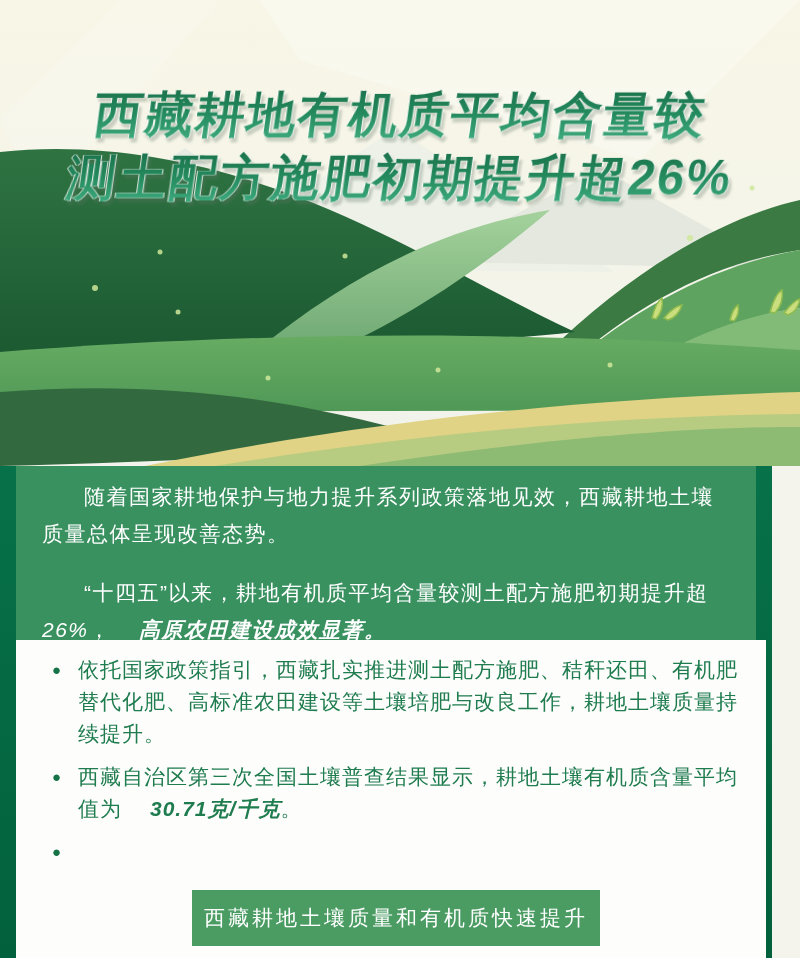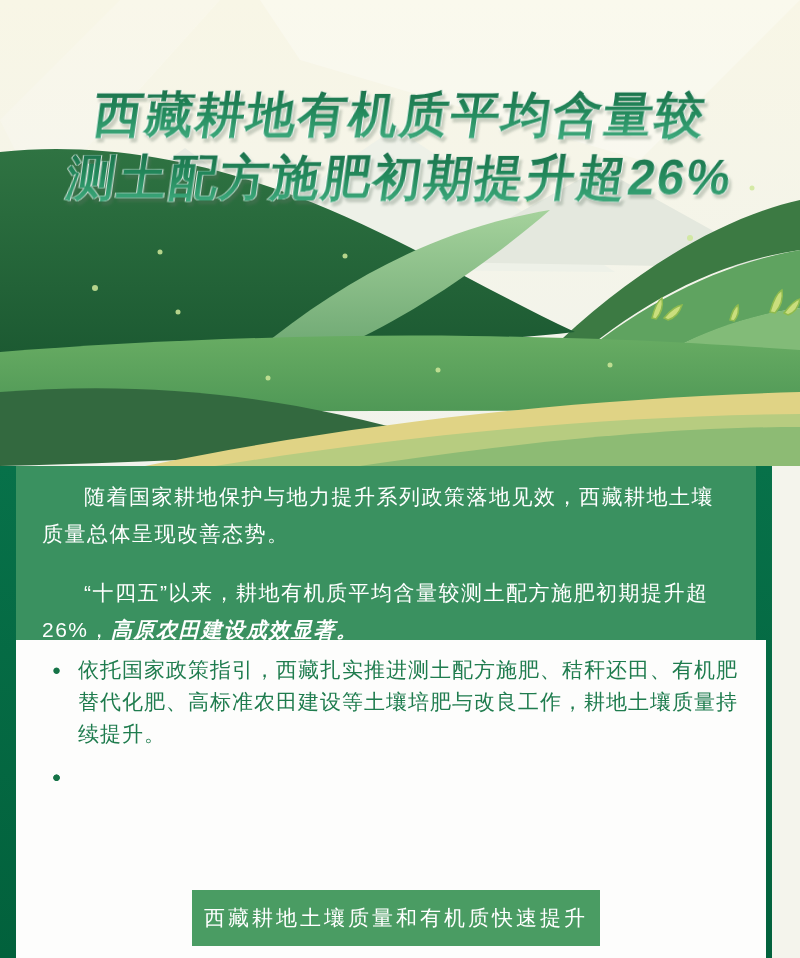--- a/index.html
+++ b/index.html
@@ -37,22 +37,22 @@
     padding:0 16px;
     background:linear-gradient(180deg,#077149 0%,#02613c 100%);
   }
   .intro-panel{
     width:688px;height:150px;padding:12px 26px 12px;
     background:#3a9160;color:#ffffff;
     font-size:21px;line-height:37px;letter-spacing:1.5px;
   }
   .intro-panel p{margin:0 0 22px;text-indent:2em;}
   .intro-panel p:last-child{margin-bottom:0;}
-  .seg-bold{font-weight:700;font-style:italic;}
-  .seg-italic{}
+  .seg-bold{font-weight:700;font-style:italic;margin-left:28px;}
+  .seg-italic{font-style:italic;}
   .card{
     width:688px;height:292px;padding:14px 26px 12px 36px;
     background:#fdfdfc;display:flex;flex-direction:column;
   }
   .bullets{list-style:none;margin:0;padding:0;}
   .bullets li{
     position:relative;padding-left:26px;margin:0 0 11px;
     color:#1f7c4e;font-size:21px;line-height:32px;letter-spacing:1px;
   }
   .bullets li .dot{
@@ -151,20 +151,21 @@
   </div>
 
   <div class="card">
     <ul class="bullets">
       <li>
         <span class="dot">●</span>
         <span><span>依托国家政策指引，西藏扎实推进测土配方施肥、秸秆还田、有机肥替代化肥、高标准农田建设等土壤培肥与改良工作，耕地土壤质量持续提升。</span></span>
       </li>
       <li>
         <span class="dot">●</span>
+        <span><span>西藏自治区第三次全国土壤普查结果显示，耕地土壤有机质含量平均值为</span><span class="seg-bold">30.71克/千克</span><span>。</span></span>
       </li>
       <li>
         <span class="dot">●</span>
       </li>
     </ul>
     <div class="banner">西藏耕地土壤质量和有机质快速提升</div>
   </div>
 
 </div>
 

